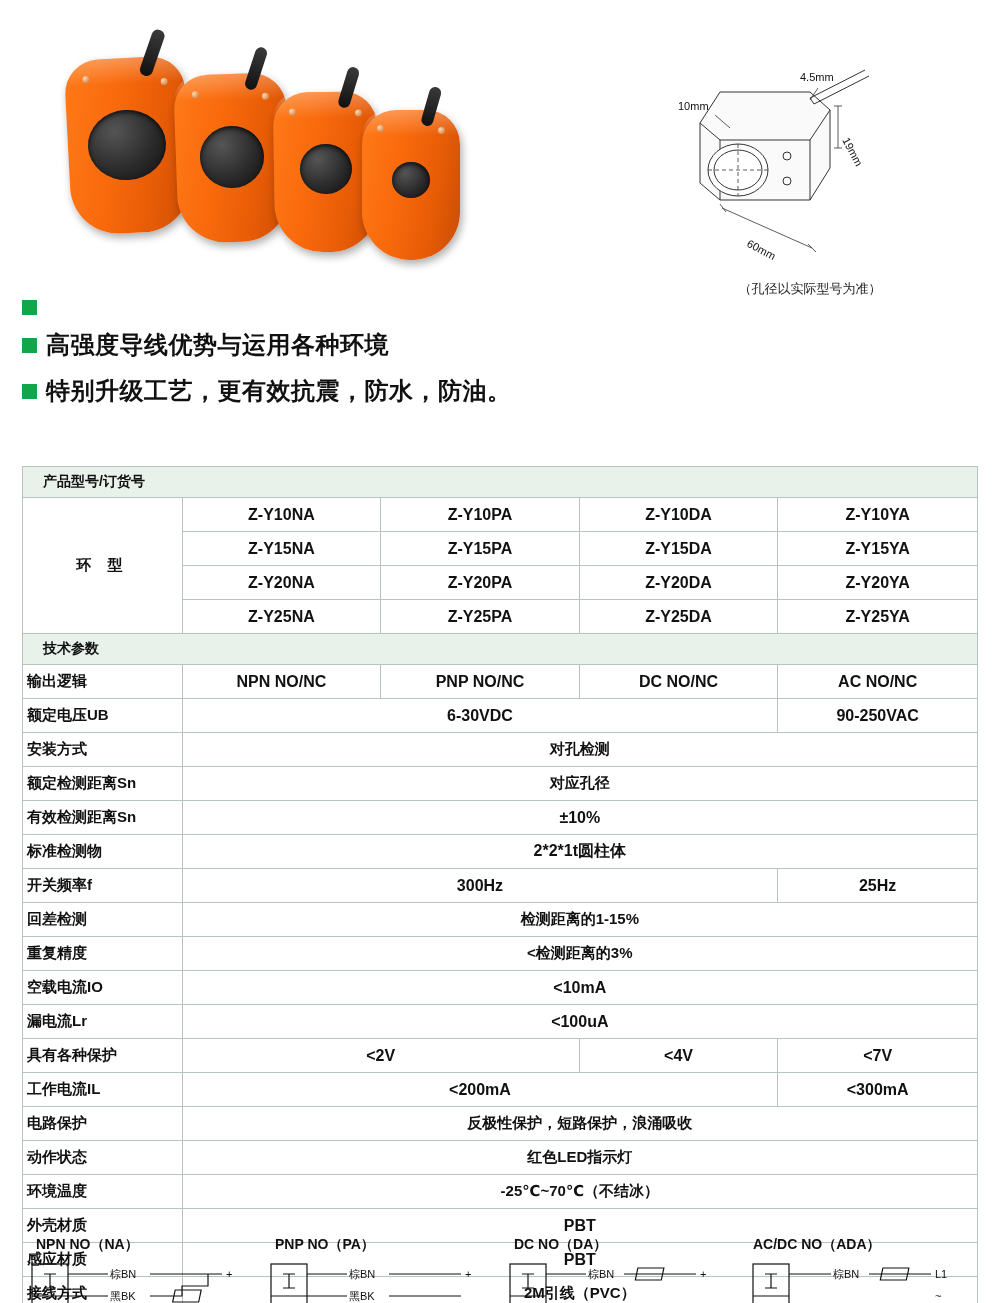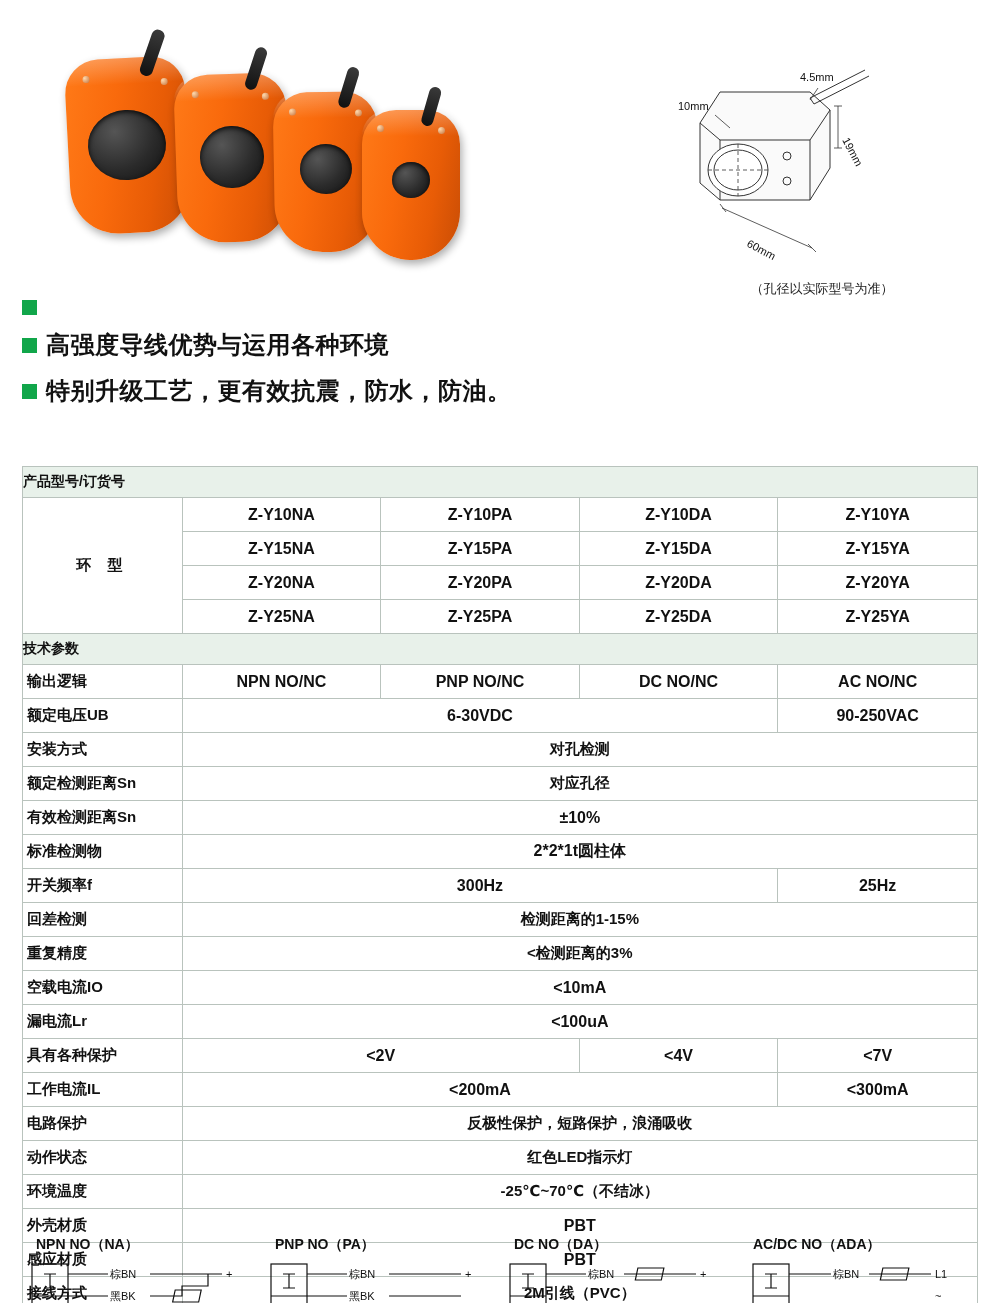--- a/index.html
+++ b/index.html
@@ -37,36 +37,36 @@
   .sensor .topface{
     position:absolute;left:0;top:0;right:0;height:26px;
     border-radius:34px 34px 0 0;
     background:linear-gradient(180deg,rgba(255,255,255,.28),rgba(255,255,255,0));
   }
 
   
   .diagram{position:absolute;left:660px;top:48px;width:300px;height:260px;}
   .diagram svg{display:block;}
   .diagram .cap{
-    position:absolute;left:12px;top:232px;width:300px;text-align:center;
+    position:absolute;left:0;top:232px;width:300px;text-align:center;
     font-size:13px;color:#222;
   }
 
   
   .bullets{position:absolute;left:22px;top:300px;width:700px;}
   .bullet{display:flex;align-items:center;margin-bottom:14px;}
   .bullet .sq{width:15px;height:15px;background:#11a64a;margin-right:9px;flex:0 0 auto;}
   .bullet .txt{font-size:24px;font-weight:bold;letter-spacing:.5px;color:#111;}
 
   
   .tbl-wrap{position:absolute;left:22px;top:466px;width:956px;}
   table{border-collapse:collapse;width:100%;font-size:15px;}
   td{border:1px solid #b9c3bd;padding:4px 6px;height:25px;text-align:center;color:#111;}
   td.lab{text-align:left;padding-left:4px;font-weight:bold;width:150px;}
-  tr.section td{background:#e8f1ea;text-align:left;font-weight:bold;padding-left:0;height:22px;font-size:14px;}
+  tr.section td{background:#e8f1ea;text-align:left;font-weight:bold;padding-left:20px;height:22px;font-size:14px;}
   td.modelname{font-weight:bold;letter-spacing:6px;}
   td.model{font-weight:bold;font-size:16px;}
   td.val{font-weight:bold;font-size:16px;}
   td.valsm{font-weight:bold;font-size:15px;margin-top:16px;}
 
   
   .wiring{position:absolute;left:22px;top:1196px;width:956px;height:100px;display:flex;margin-top:40px;}
   .wire-block{width:239px;position:relative;}
   .wire-title{font-size:14px;font-weight:bold;margin-left:14px;margin-bottom:4px;color:#111;}
   .wire-block svg{display:block;}

